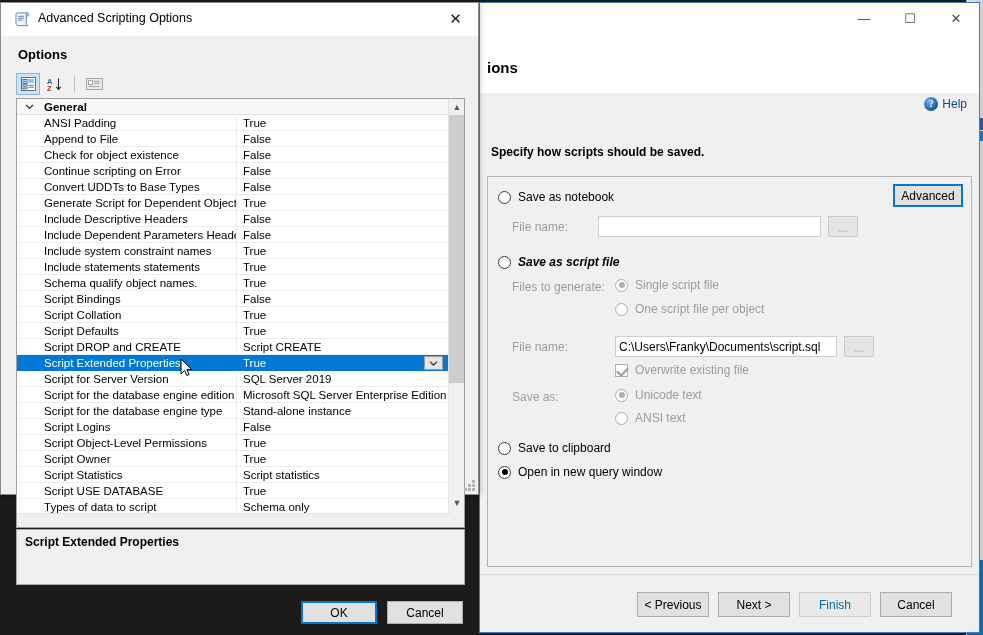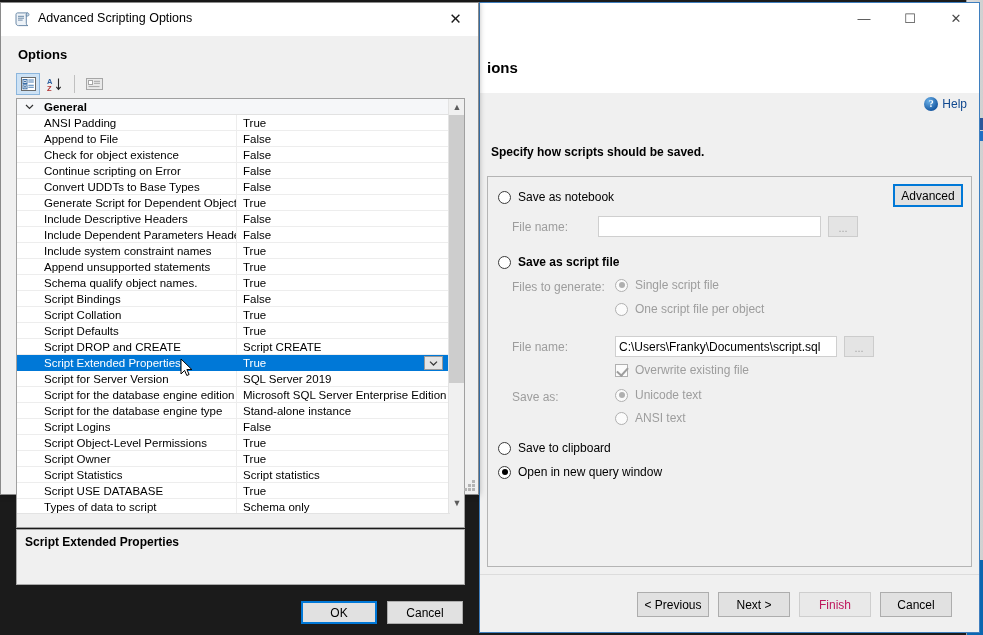--- a/index.html
+++ b/index.html
@@ -68,36 +68,36 @@
     position:absolute;left:0;top:581px;width:483px;height:48px;background:#f0f0f0;
   }
   #wiz-footer .sep{position:absolute;left:0;top:-10px;width:499px;height:1px;background:#dcdcdc;}
   #wiz-buttons{position:absolute;right:11px;top:8px;display:flex;gap:9px;}
   .wbtn{
     width:72px;height:25px;background:#e1e1e1;border:1px solid #adadad;
     font-family:"Liberation Sans",sans-serif;font-size:12px;color:#000;
     display:flex;align-items:center;justify-content:center;box-sizing:border-box;
     cursor:default;
   }
-  .wbtn.disabled{color:#be185d;background:#e9e9e9;border-color:#cecece;}
+  .wbtn.disabled{color:#0369a1;background:#e9e9e9;border-color:#cecece;}
 
   
   .radio-row{position:absolute;display:flex;align-items:center;gap:7px;}
   .radio{
     width:13px;height:13px;border-radius:50%;background:#fff;
     border:1px solid #3b3b3b;box-sizing:border-box;position:relative;flex:none;
   }
   .radio.checked::after{
     content:"";position:absolute;left:50%;top:50%;width:6px;height:6px;
     margin:-3px 0 0 -3px;border-radius:50%;background:#000;
   }
   .radio.dis{border-color:#b0b0b0;background:#fbfbfb;}
   .radio.dis.checked::after{background:#b0b0b0;}
   .rl{font-size:12px;}
-  .rl.bold{font-weight:bold;}
+  .rl.bold{font-weight:bold;font-style:italic;}
   .rl.dis{color:#9d9d9d;}
   .lbl-dis{position:absolute;font-size:12px;color:#9d9d9d;}
   .chk{
     width:13px;height:13px;background:#fbfbfb;border:1px solid #b0b0b0;
     box-sizing:border-box;position:relative;flex:none;
   }
   .chk.checked::after{
     content:"";position:absolute;left:3px;top:0px;width:5px;height:9px;
     border:solid #9d9d9d;border-width:0 2px 2px 0;transform:rotate(42deg);
   }
@@ -423,21 +423,21 @@
           <div class="gname">Include Dependent Parameters Header</div>
           <div class="gsplit"></div>
           <div class="gval">False</div>
         </div>
         <div class="grow">
           <div class="gname">Include system constraint names</div>
           <div class="gsplit"></div>
           <div class="gval">True</div>
         </div>
         <div class="grow">
-          <div class="gname">Append unsupported statements</div>
+          <div class="gname">Include statements statements</div>
           <div class="gsplit"></div>
           <div class="gval">True</div>
         </div>
         <div class="grow">
           <div class="gname">Schema qualify object names.</div>
           <div class="gsplit"></div>
           <div class="gval">True</div>
         </div>
         <div class="grow">
           <div class="gname">Script Bindings</div>

